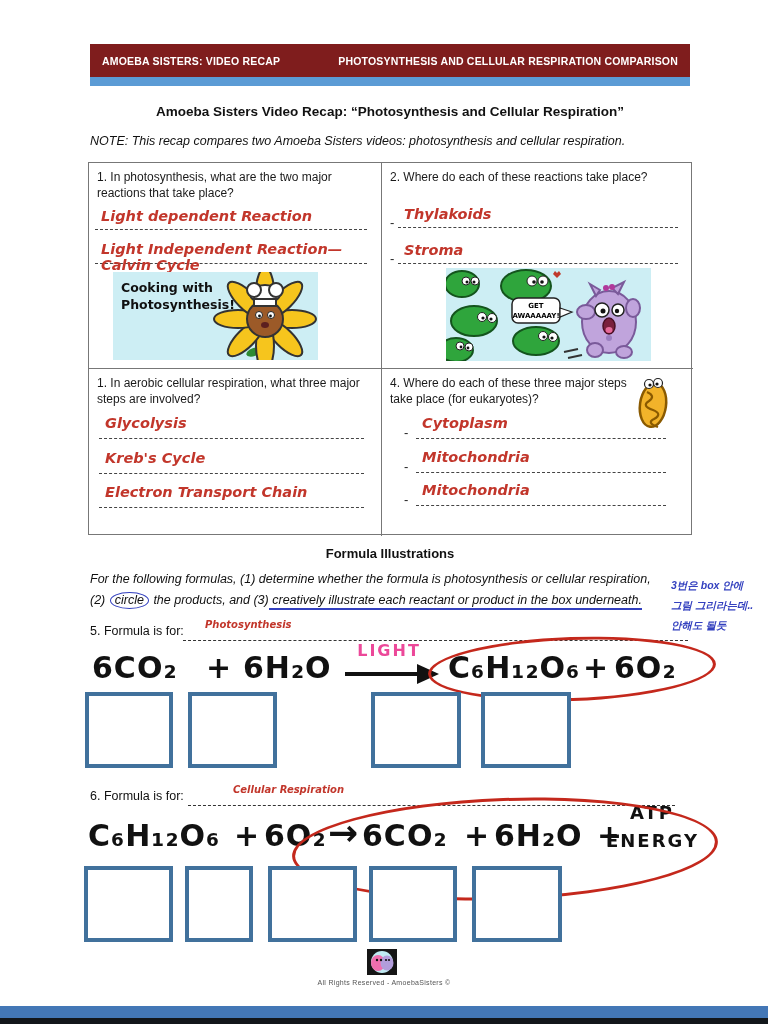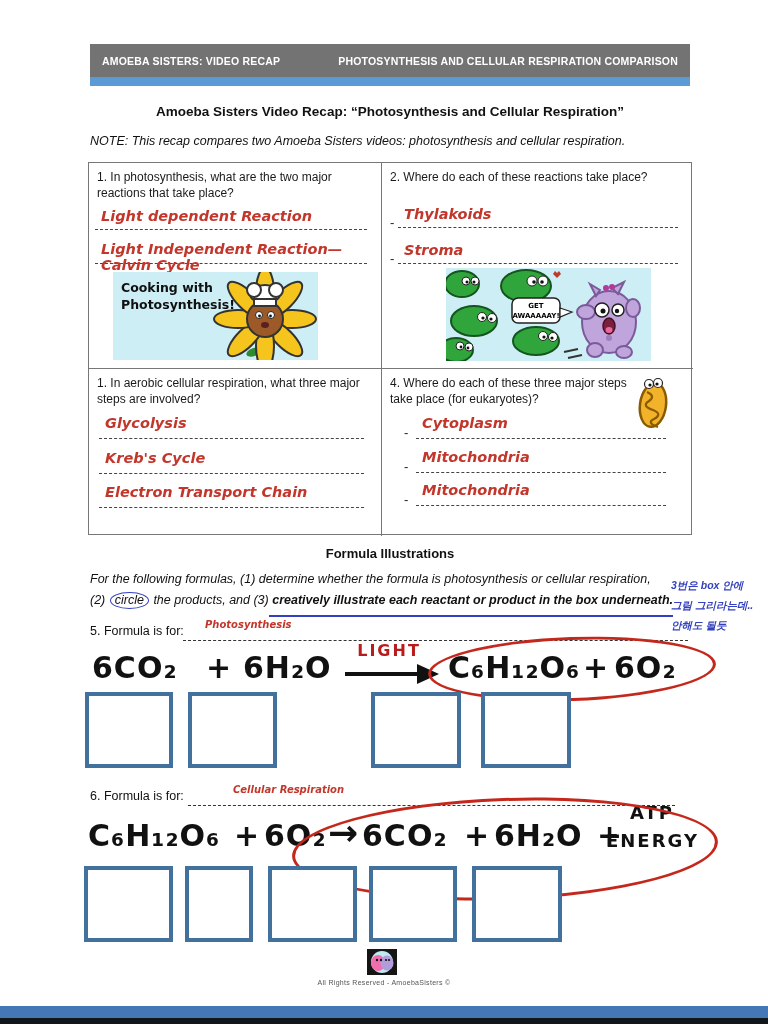--- a/index.html
+++ b/index.html
@@ -1,21 +1,21 @@
 <!DOCTYPE html>
 <html><head>
 <meta charset="utf-8">
 <style>
   html,body{margin:0;padding:0;}
   body{width:768px;height:1024px;background:#ffffff;font-family:"Liberation Sans",sans-serif;}
   .page{position:relative;width:768px;height:1024px;background:#fff;overflow:hidden;}
   .abs{position:absolute;}
 
   
-  .hdr-bar{position:absolute;left:90px;top:44px;width:600px;height:33px;background:#737373;
+  .hdr-bar{position:absolute;left:90px;top:44px;width:600px;height:33px;background:#7f1d1d;
            display:flex;align-items:center;justify-content:space-between;padding:0 12px;box-sizing:border-box;}
   .hdr-bar span{color:#fff;font-weight:bold;font-size:10.5px;letter-spacing:.2px;}
   .hdr-accent{position:absolute;left:90px;top:77px;width:600px;height:9px;background:#5B9BD5;}
 
   .doc-title{position:absolute;left:90px;top:104px;width:600px;text-align:center;
              font-weight:bold;font-size:13.5px;color:#111;}
   .doc-note{position:absolute;left:90px;top:134px;width:600px;font-style:italic;font-size:12.5px;color:#111;}
 
   
   .qtable{position:absolute;left:88px;top:162px;width:604px;height:373px;border:1px solid #777;box-sizing:border-box;}
@@ -31,34 +31,34 @@
   .bullet{position:absolute;font-size:13px;color:#222;}
 
   .cartoon{position:absolute;background:#cdeef4;}
   .cap{position:absolute;left:8px;top:8px;font-family:"DejaVu Sans",sans-serif;font-weight:bold;
        font-size:12.5px;color:#101010;line-height:1.35;}
 
   
   .sec-head{position:absolute;left:90px;top:546px;width:600px;text-align:center;font-weight:bold;font-size:13px;color:#111;}
   .instr{position:absolute;left:90px;font-style:italic;font-size:12.5px;color:#111;width:585px;}
   .circled{display:inline-block;border:1.6px solid #3340BF;border-radius:50%;padding:0 4px 1px 4px;margin:0 1px;}
-  .blueline{border-bottom:2px solid #3340BF;padding-bottom:8px;font-weight:bold;}
+  .blueline{border-bottom:2px solid #3340BF;padding-bottom:1px;}
   .korean{position:absolute;left:671px;top:575px;width:95px;color:#3340BF;font-weight:bold;
           font-size:10.5px;line-height:20px;font-style:italic;}
 
   .flabel{position:absolute;font-size:12.5px;color:#111;}
   .fansline{position:absolute;border-bottom:1.5px dashed #333;height:16px;}
   .fans{position:absolute;font-family:"DejaVu Sans",sans-serif;font-weight:bold;font-style:italic;
         color:#C2362B;font-size:10px;}
 
   .formula{position:absolute;font-family:"DejaVu Sans",sans-serif;font-weight:700;font-size:30px;
            color:#111;letter-spacing:1px;white-space:nowrap;}
   .f-small{font-size:18px;letter-spacing:2px;}
   .light-lbl{position:absolute;font-family:"DejaVu Sans",sans-serif;font-weight:700;font-size:16px;
-             letter-spacing:2px;color:#b91c1c;text-align:center;}
+             letter-spacing:2px;color:#ec4899;text-align:center;}
   .red-ellipse{position:absolute;border:3px solid #C4281C;border-radius:50%;}
   .draw-box{position:absolute;border:4px solid #41719C;background:#fff;box-sizing:border-box;}
 
   .footer-text{position:absolute;left:0;top:979px;width:768px;text-align:center;font-size:7px;color:#555;letter-spacing:.3px;}
   .bar-blue{position:absolute;left:0;top:1006px;width:768px;height:12px;background:#4377B6;}
   .bar-dark{position:absolute;left:0;top:1018px;width:768px;height:6px;background:#12161a;}
 </style>
 </head>
 <body>
 

